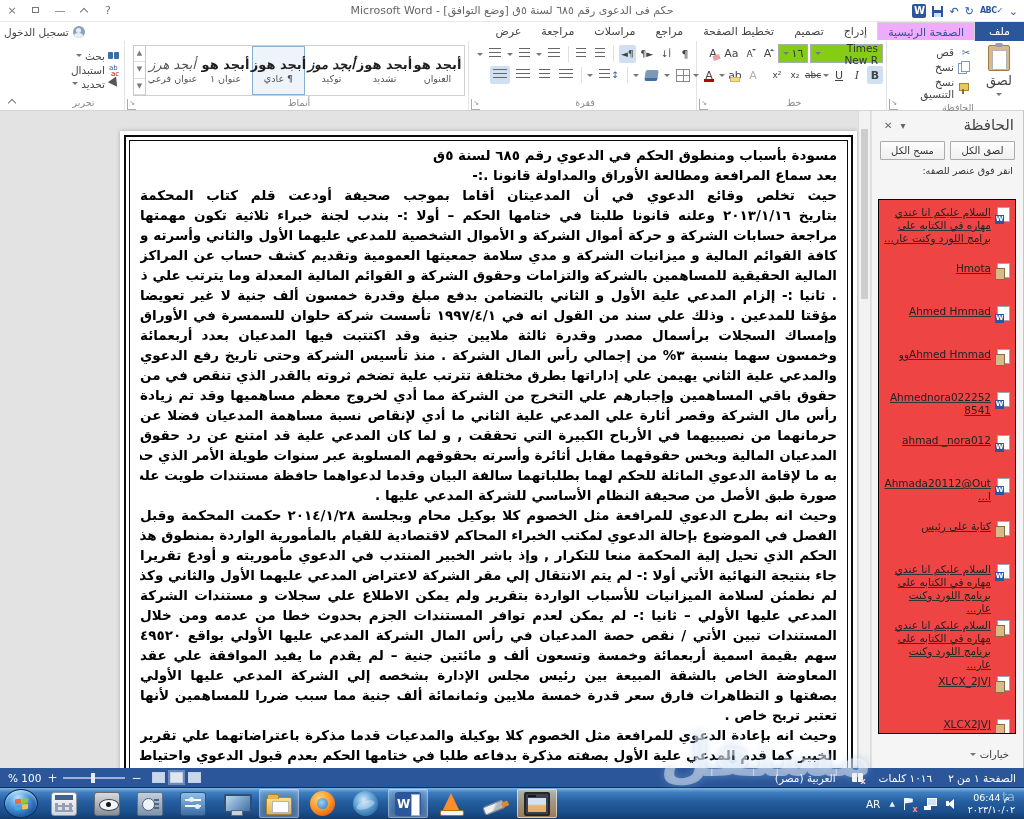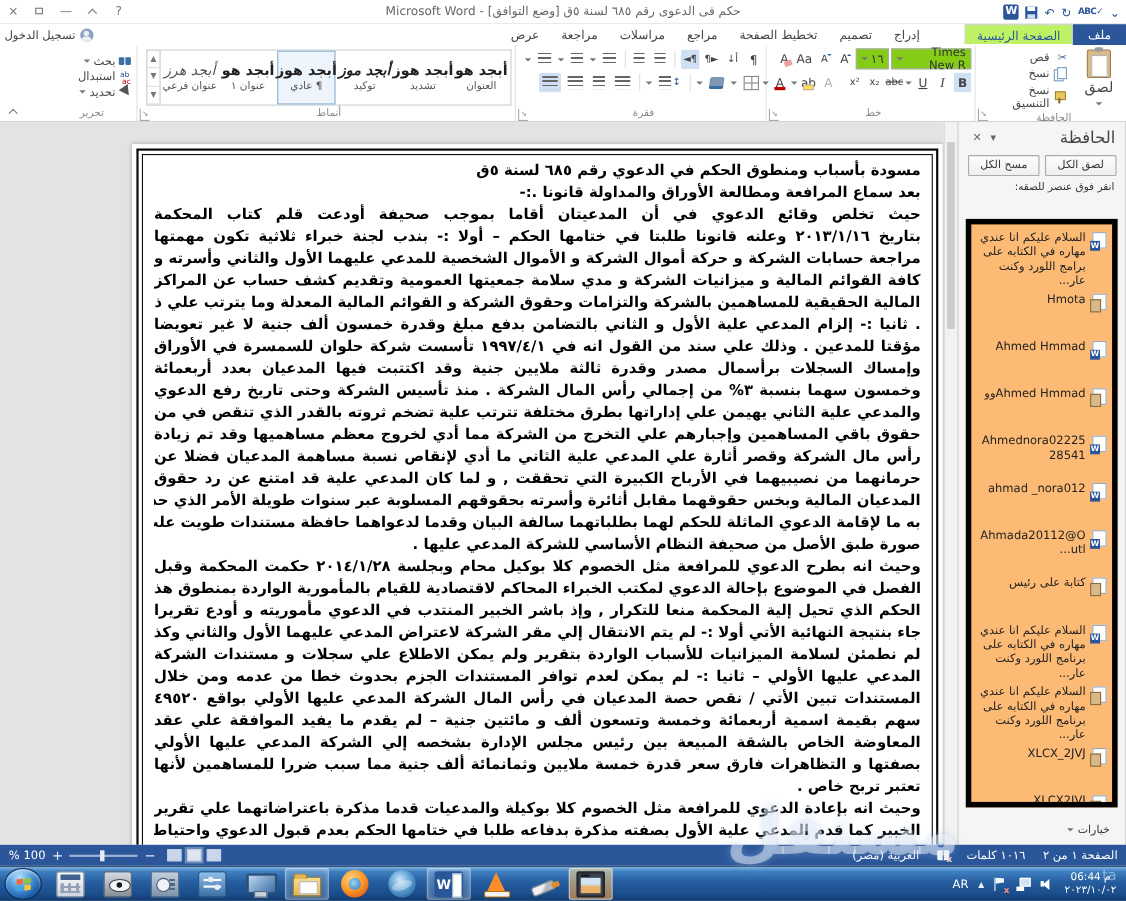--- a/index.html
+++ b/index.html
@@ -22,21 +22,21 @@
   .wc-restore{position:relative;}
   .wc-restore i{position:absolute;left:8px;top:7px;width:7px;height:6px;border:1px solid #777;background:#fff;}
   .wc-restore i::after{content:"";position:absolute;left:2px;top:-3px;width:7px;height:6px;border:1px solid #777;z-index:-1;}
   .wc-ropts{position:relative;}
   .wc-ropts i{position:absolute;left:9px;top:9px;width:6px;height:6px;border-top:1.5px solid #777;border-left:1.5px solid #777;transform:rotate(45deg);}
 
   
   .tabrow{position:absolute;top:22px;left:0;right:0;height:19px;background:#fff;display:flex;align-items:stretch;font-size:11px;}
   .tab-file{background:#2b579a;color:#fff;padding:0 14px;line-height:19px;}
   .tab{padding:0 10px;line-height:19px;color:#444;}
-  .tab.active{color:#2b579a;border:1px solid #d4d4d4;border-bottom:1px solid #fff;background:#bef264;margin-left:31px;}
+  .tab.active{color:#2b579a;border:1px solid #d4d4d4;border-bottom:1px solid #fff;background:#f0abfc;}
   .signin{position:absolute;left:4px;top:0;height:19px;display:flex;align-items:center;gap:4px;font-size:10.5px;color:#444;}
   .avatar{width:12px;height:12px;border-radius:50%;background:#8aa2c0;position:relative;overflow:hidden;}
   .avatar::before{content:"";position:absolute;left:3.5px;top:2px;width:5px;height:5px;border-radius:50%;background:#e8eef5;}
   .avatar::after{content:"";position:absolute;left:1.5px;top:7.5px;width:9px;height:6px;border-radius:50%;background:#e8eef5;}
 
   
   .ribbon{position:absolute;top:41px;left:0;right:0;height:70px;background:#fff;border-bottom:1px solid #d4d4d4;display:flex;flex-direction:row;align-items:stretch;}
   .rgroup{position:relative;border-left:1px solid #e3e3e3;display:flex;flex-direction:column;padding:2px 3px 0 8px;}
   .rg-label{height:14px;text-align:center;font-size:9.5px;color:#8a8a8a;line-height:13px;}
   .rg-content{flex:1;}
@@ -129,21 +129,21 @@
   .vthumb{position:absolute;left:2px;right:2px;top:18px;height:170px;background:#cdcdcd;border-radius:1px;}
 
   
   .pane{position:absolute;left:872px;right:0;top:0;bottom:0;background:#f5f5f5;border-right:1px solid #c6c6c6;}
   .pane-head{display:flex;align-items:center;padding:5px 9px 2px 8px;}
   .pane-title{font-size:15px;color:#444;flex:1;}
   .pane-ctl{font-size:10px;color:#666;padding:0 4px;}
   .pane-btns{display:flex;gap:5px;padding:5px 8px 3px;}
   .pane-btn{flex:1;font-size:10px;color:#333;text-align:center;border:1px solid #ababab;background:linear-gradient(#fdfdfd,#efefef);padding:3px 2px;border-radius:1px;}
   .pane-hint{font-size:9.5px;color:#333;padding:2px 10px 4px;}
-  .pane-list{position:absolute;top:88px;bottom:34px;left:6px;right:7px;background:#fdba74;border:5px solid #000000;overflow:hidden;padding:4px 3px;}
+  .pane-list{position:absolute;top:88px;bottom:34px;left:6px;right:7px;background:#ef4444;border:1px solid #000000;overflow:hidden;padding:4px 3px;text-decoration:underline;}
   .clip-item{display:flex;gap:4px;padding:2px 2px;min-height:43px;align-items:flex-start;}
   .clip-item.multi{min-height:56px;}
   .clip-text{font-size:10.5px;line-height:13px;text-align:right;color:#222;word-break:break-word;overflow:hidden;}
   .ci{flex:0 0 15px;height:17px;position:relative;margin-top:1px;}
   .ci::before{content:"";position:absolute;top:0;left:2px;right:0;bottom:2px;background:#fff;border:1px solid #9aa7b8;}
   .ci-word::after{content:"W";position:absolute;left:0;bottom:0;width:9px;height:9px;background:#2b579a;color:#fff;font-size:7px;line-height:9px;text-align:center;font-weight:bold;}
   .ci-clip::after{content:"";position:absolute;left:0;bottom:0;width:8px;height:10px;background:#d8b98a;border:1px solid #8a6d3b;}
   .pane-options{position:absolute;bottom:8px;right:14px;font-size:10px;color:#333;display:flex;align-items:center;gap:4px;}
 
   

